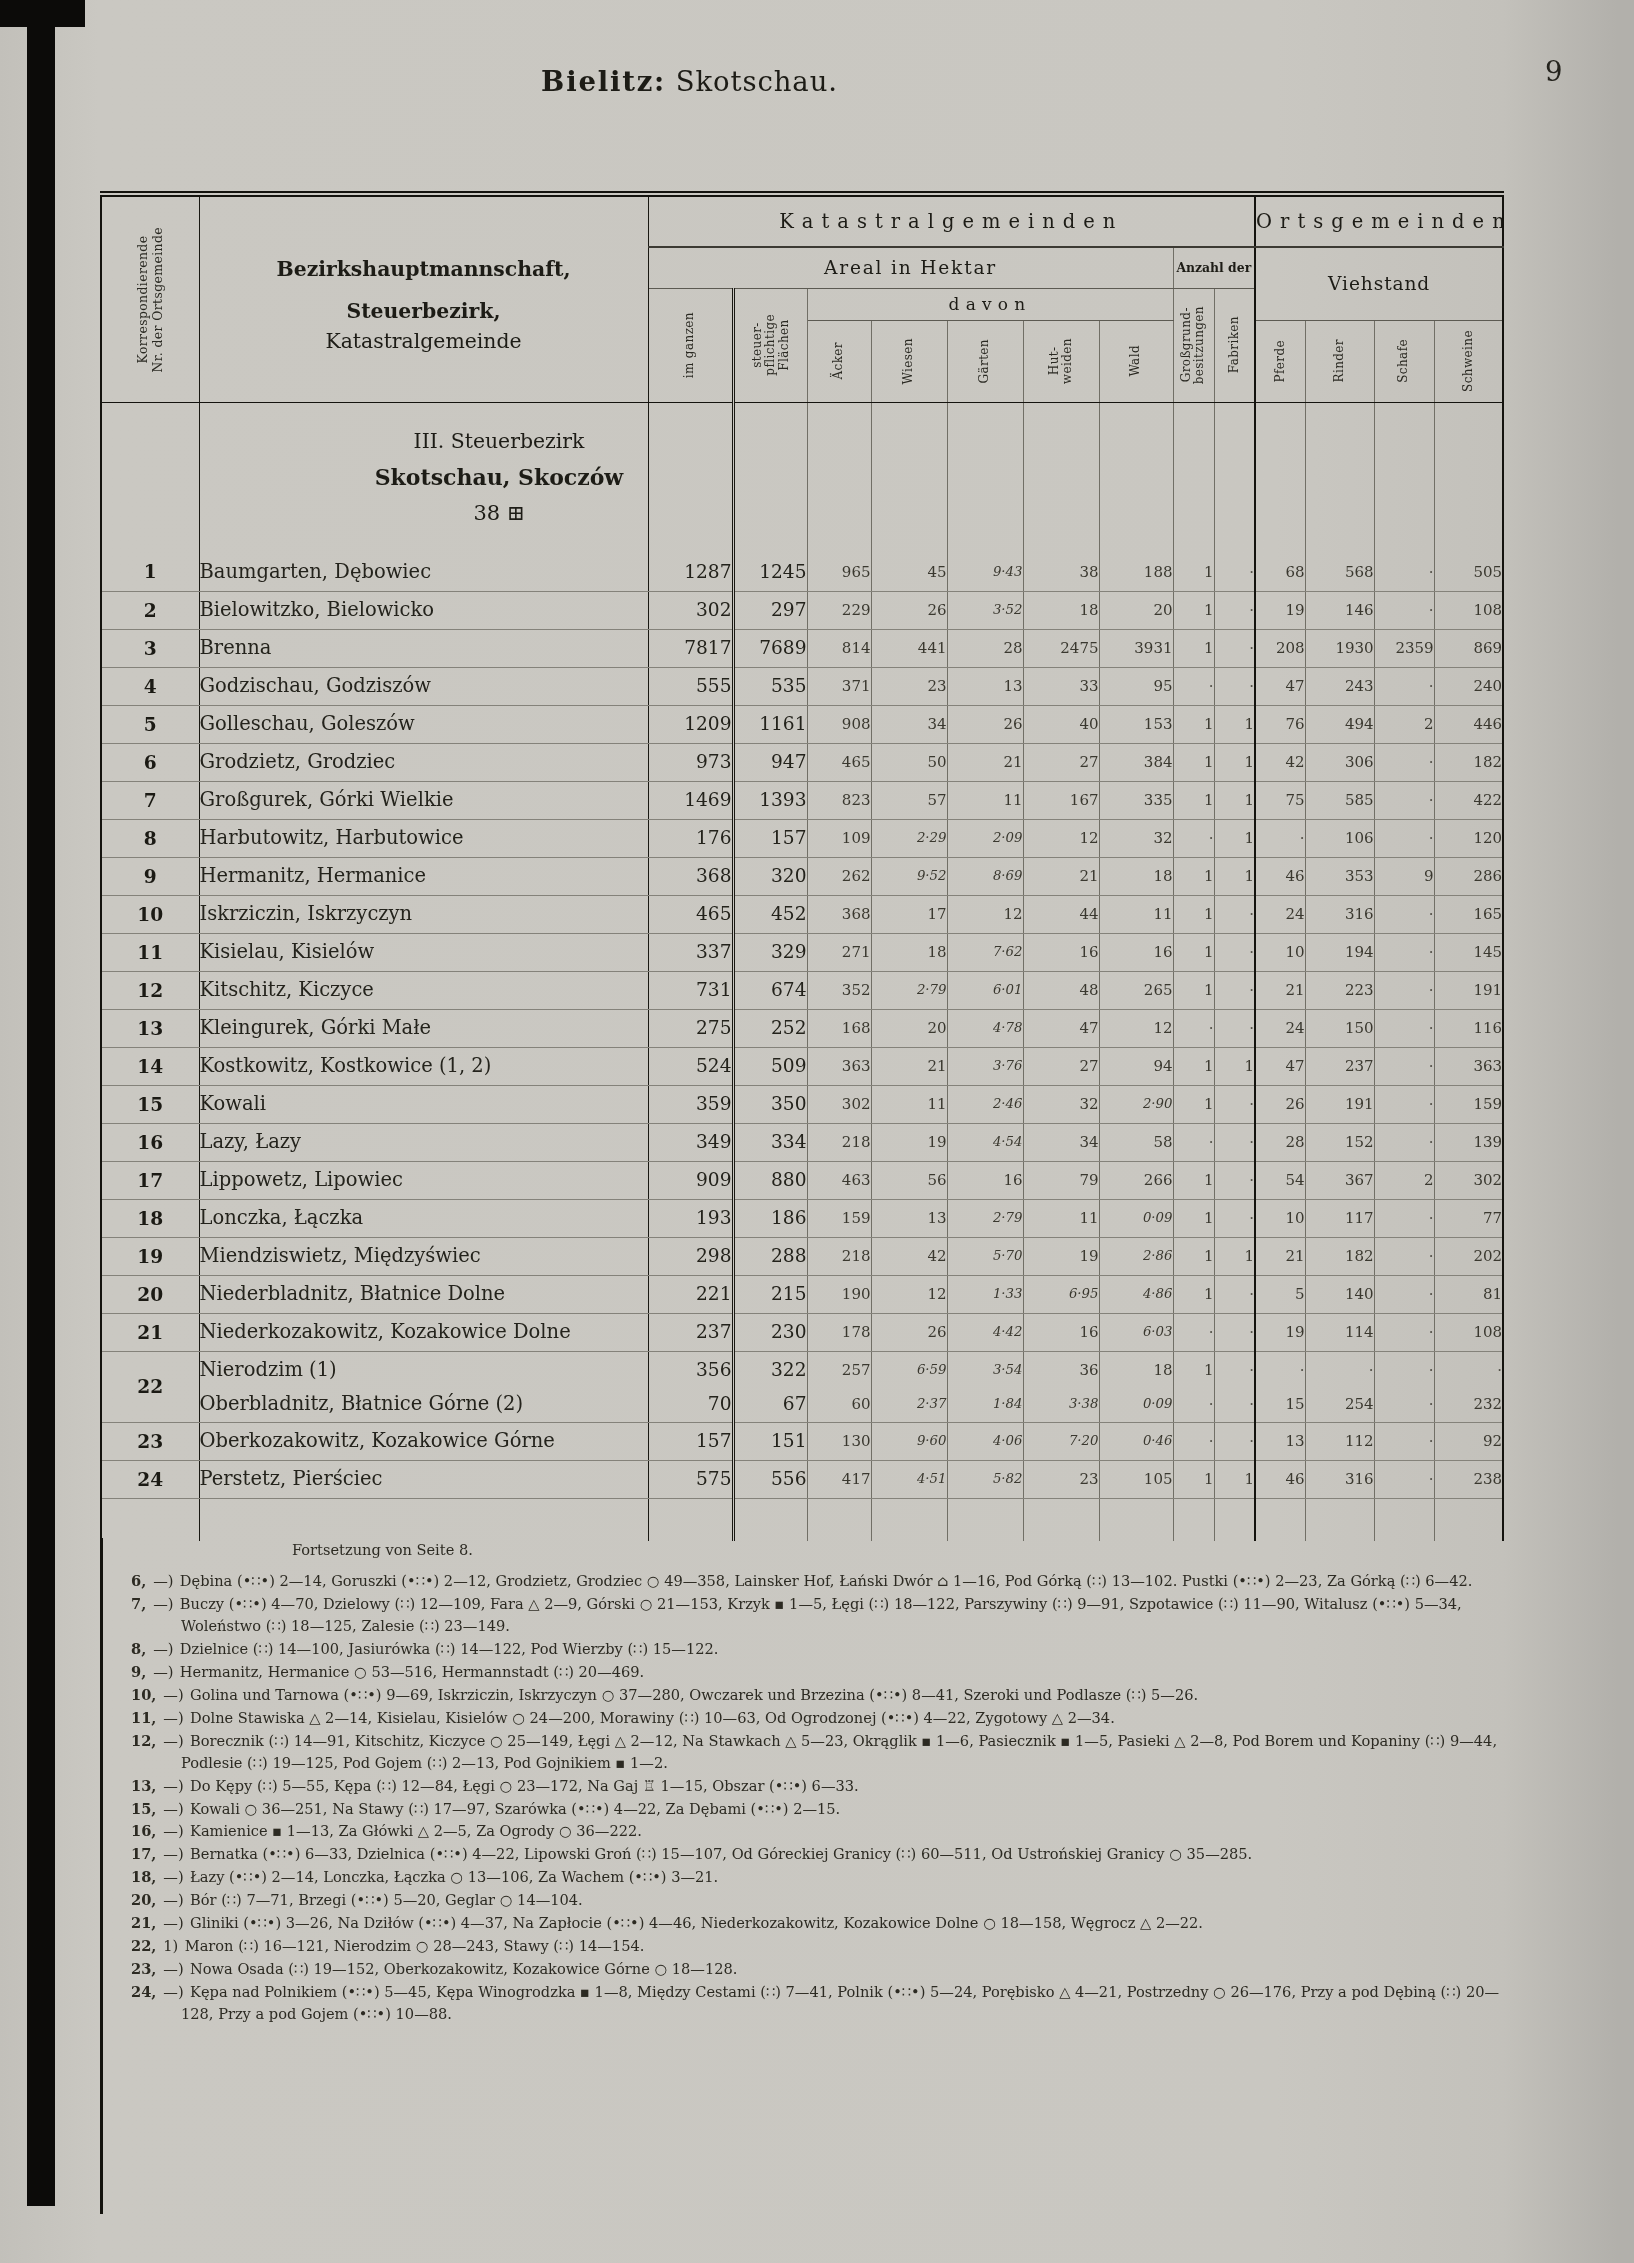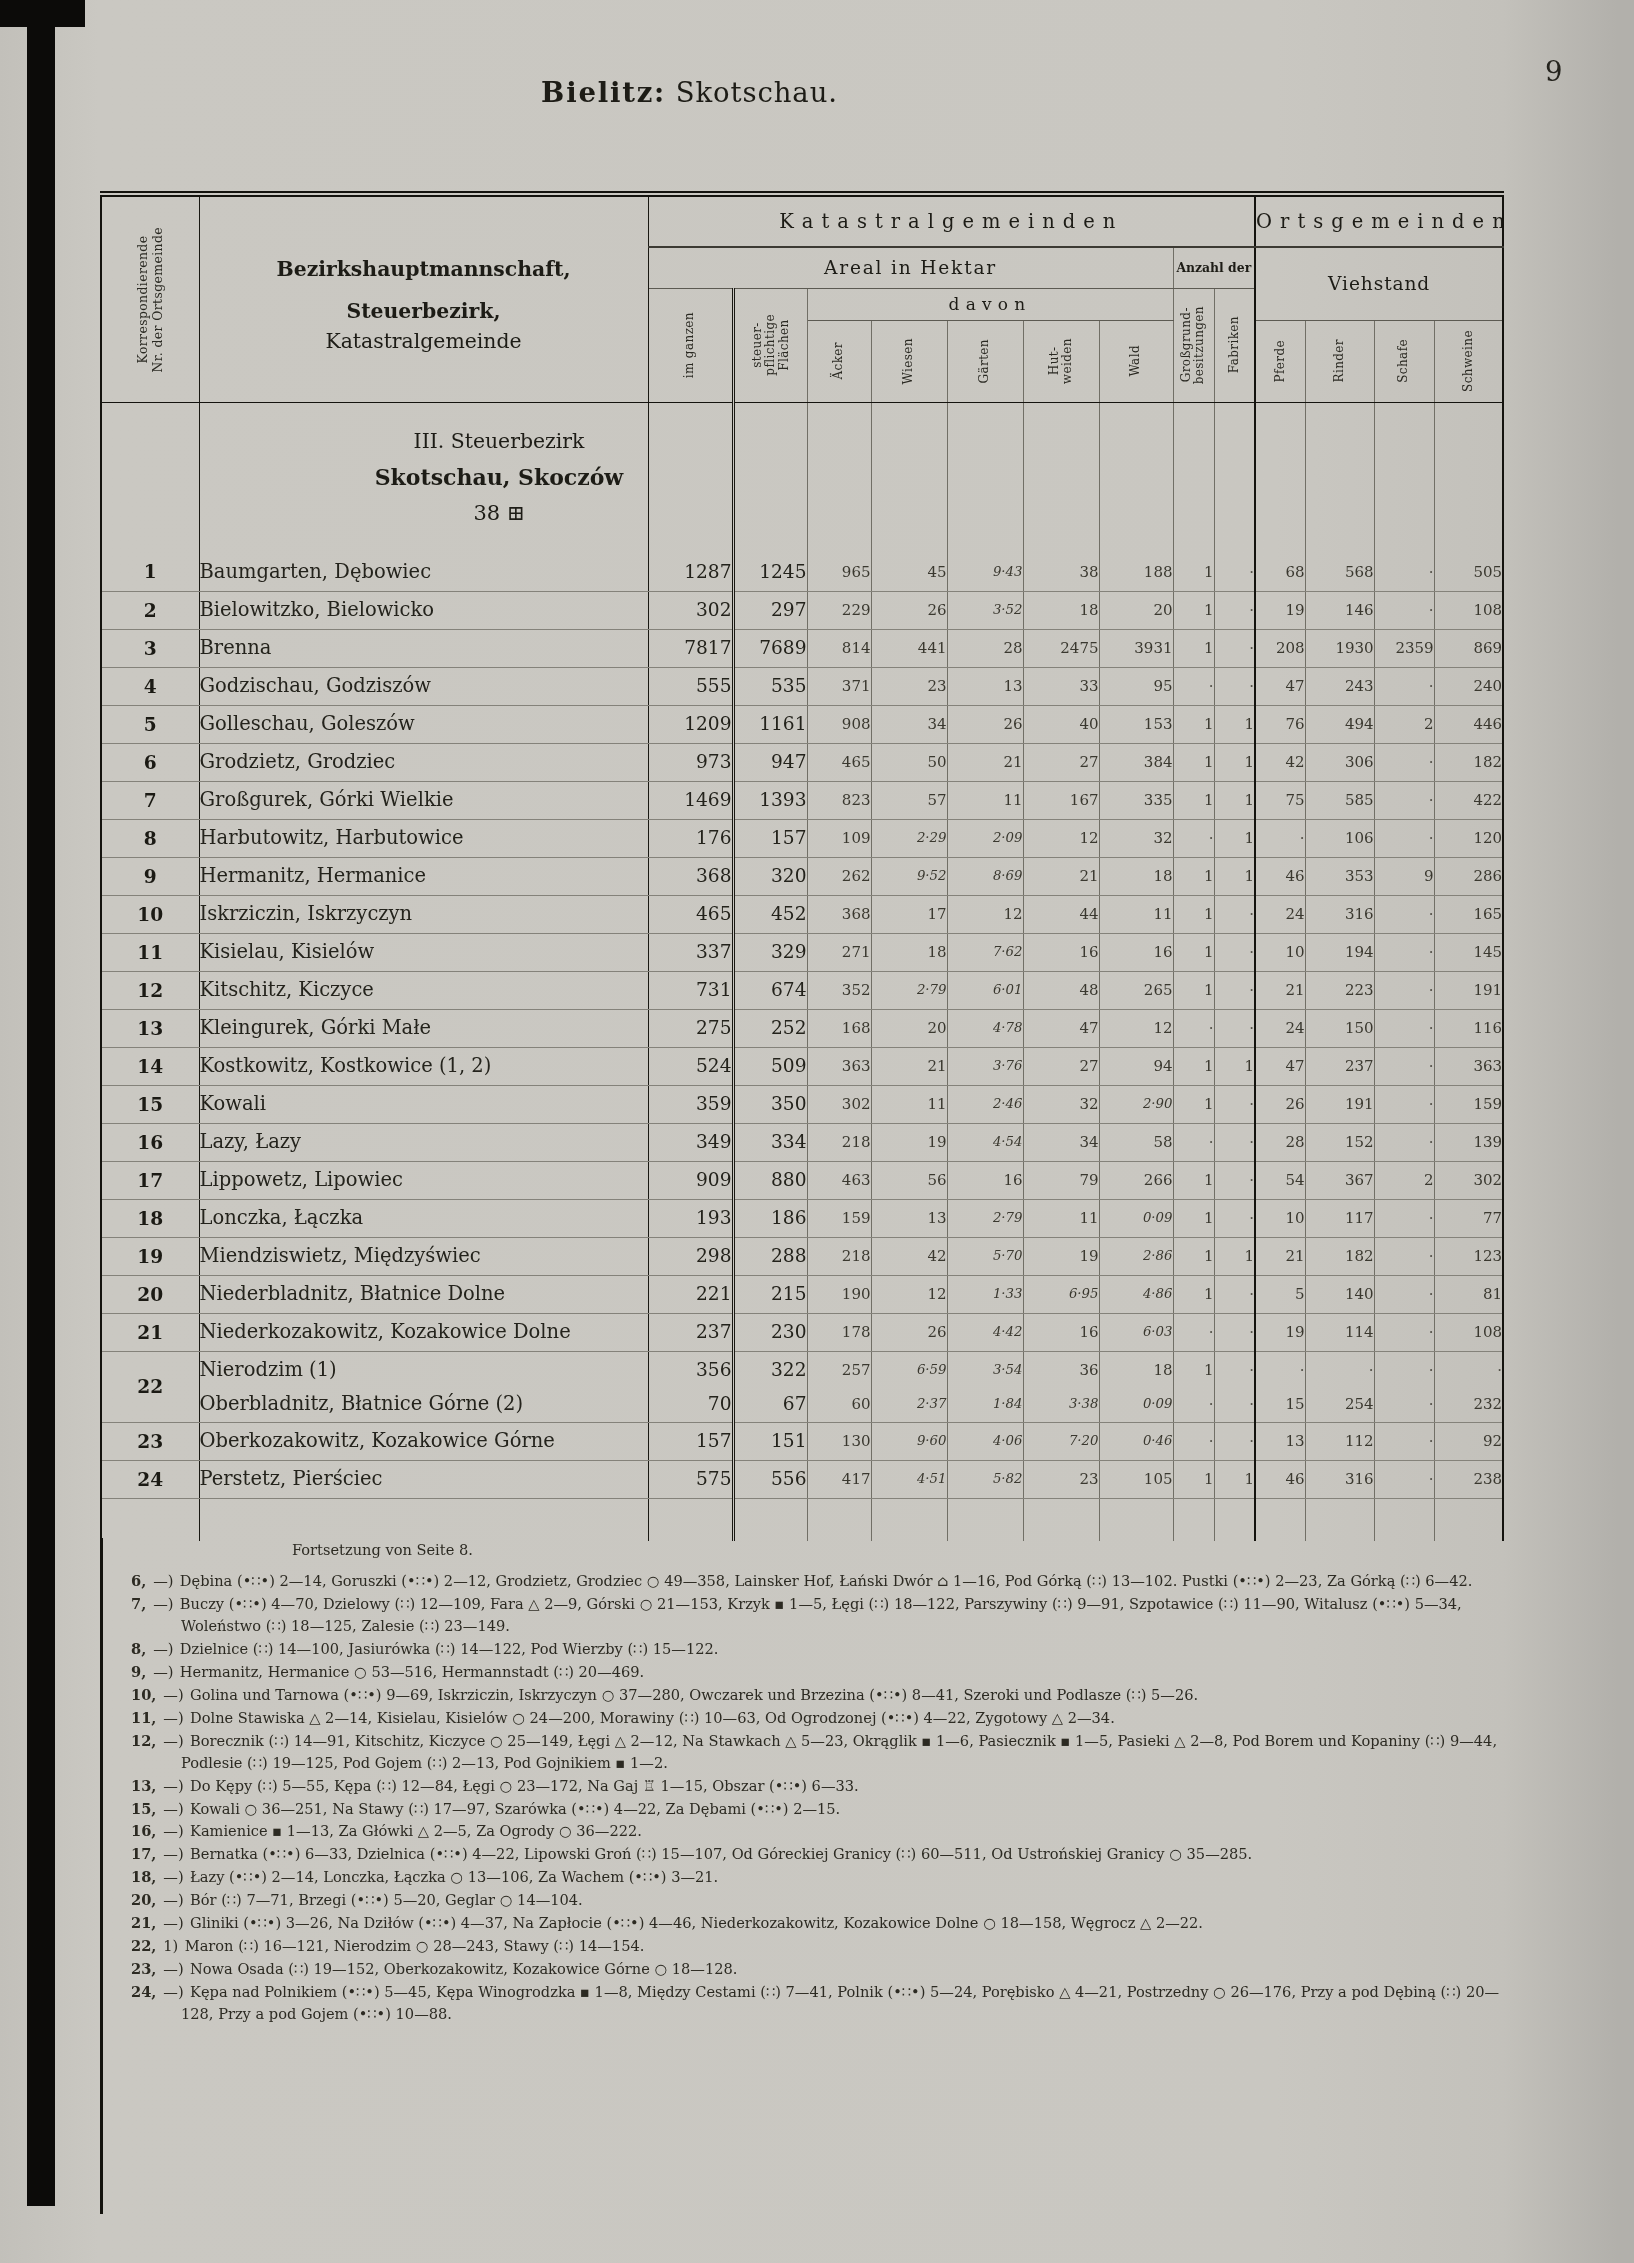--- a/index.html
+++ b/index.html
@@ -6,21 +6,21 @@
   .page{
     position:relative;width:1634px;height:2264px;overflow:hidden;
     background:linear-gradient(90deg,#c2c0ba 0%,#cac8c2 6%,#c9c7c1 78%,#c3c1bb 92%,#b2b0ab 99%);
     font-family:"DejaVu Serif","Liberation Serif",serif;color:#1d1c16;
   }
   
   .bind-bar{position:absolute;left:26.6px;top:0;width:28px;height:2206px;background:#0c0b09;}
   .corner-bar{position:absolute;left:0;top:0;width:85px;height:26.6px;background:#0c0b09;}
   .table-left-rule{position:absolute;left:100px;top:1538px;width:2.7px;height:676px;background:#14130e;}
   .page-number{position:absolute;left:1545px;top:55px;font-size:27.5px;color:#24231d;}
-  .doc-title{position:absolute;left:100px;top:76px;width:1179px;text-align:center;font-size:27.5px;letter-spacing:0.9px;}
+  .doc-title{position:absolute;left:100px;top:65px;width:1179px;text-align:center;font-size:27.5px;letter-spacing:0.9px;}
   .doc-title .t1{font-weight:bold;letter-spacing:1.8px;}
   
   table.main{
     position:absolute;left:100px;top:191px;width:1403px;
     border-collapse:collapse;table-layout:fixed;
     border-top:6.2px double #14130e;
   }
   table.main th,table.main td{padding:0;margin:0;overflow:hidden;}
   th{font-weight:normal;}
   .bl{border-left:2.7px solid #14130e;}
@@ -1040,21 +1040,21 @@
           <td class="val br-thin">
             <div class="ln">21</div>
           </td>
           <td class="val br-thin">
             <div class="ln">182</div>
           </td>
           <td class="val br-thin">
             <div class="ln dot">·</div>
           </td>
           <td class="val br-heavy">
-            <div class="ln">123</div>
+            <div class="ln">202</div>
           </td>
         </tr>
         <tr class="data">
           <td class="numcol bl br-med">20</td>
           <td class="namecol br-med">
             <div class="ln">Niederbladnitz, Błatnice Dolne</div>
           </td>
           <td class="val big br-thin">
             <div class="ln">221</div>
           </td>

